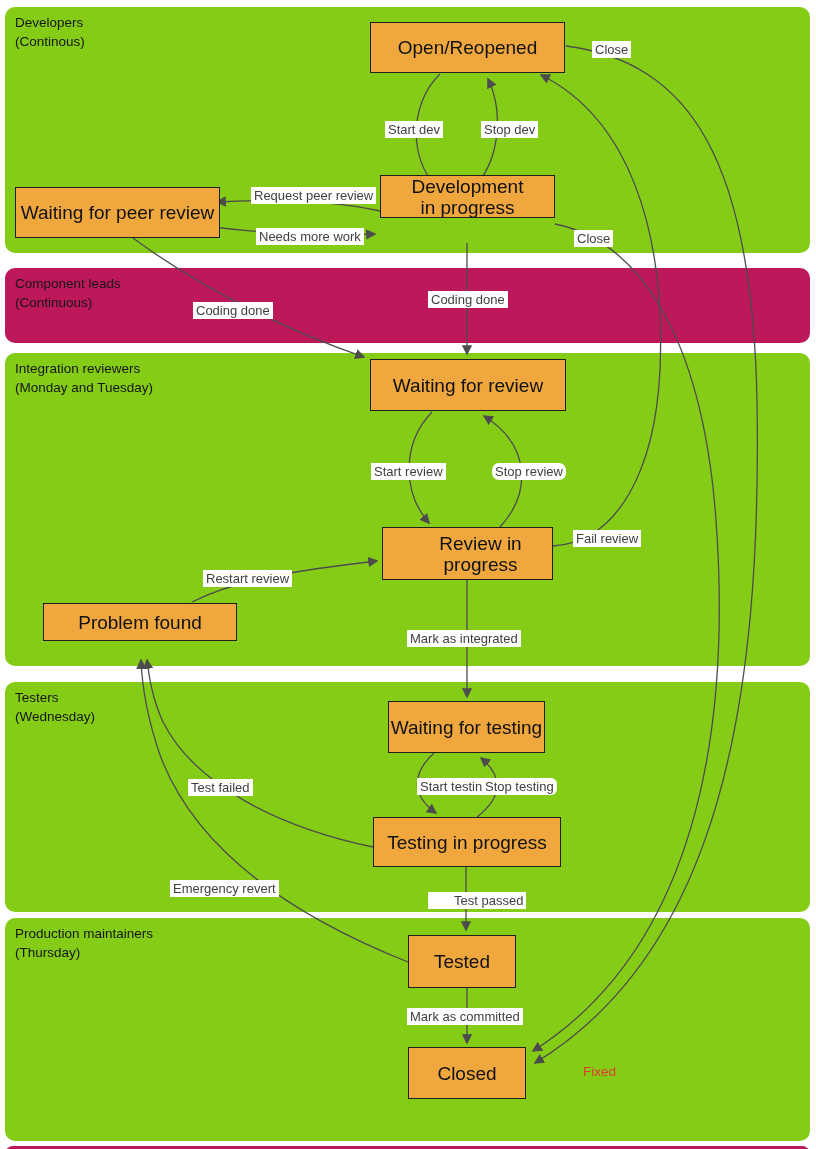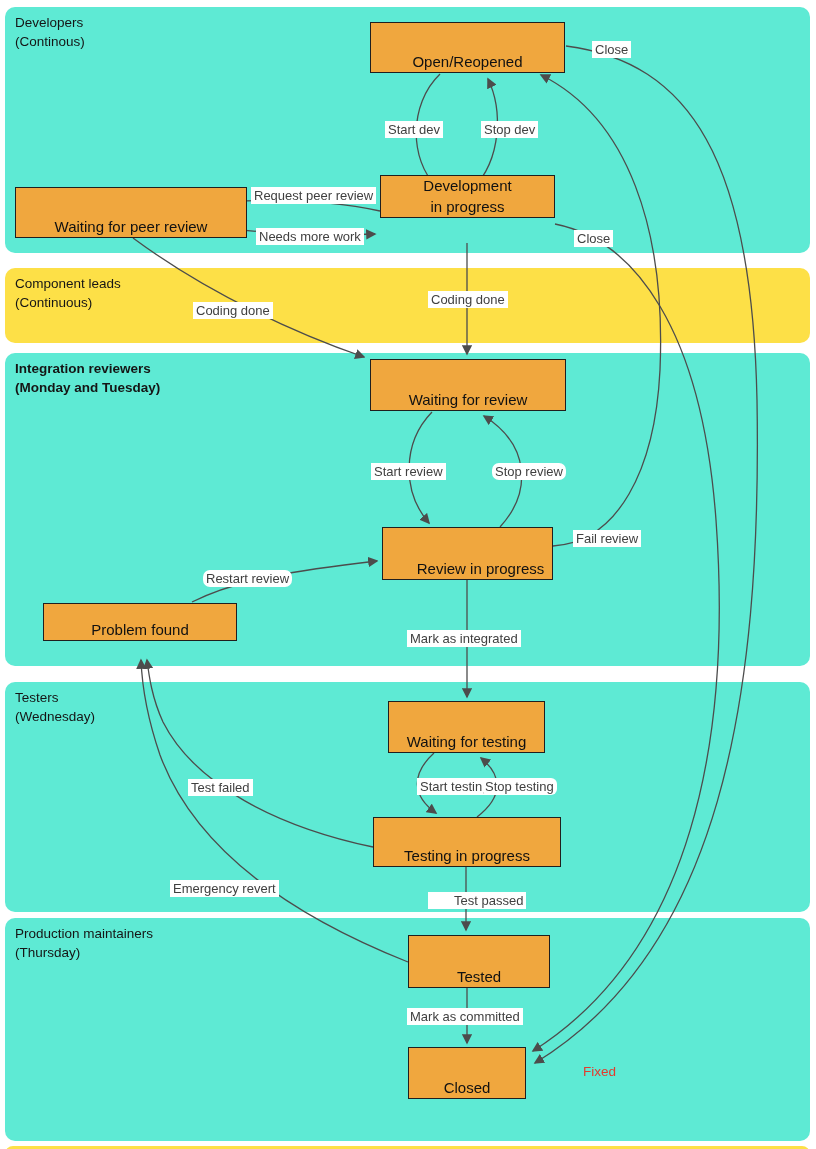--- a/index.html
+++ b/index.html
@@ -1,32 +1,32 @@
 <!DOCTYPE html>
 <html><head>
 <meta charset="utf-8">
 <style>
   html,body{margin:0;padding:0;background:#ffffff;}
   #stage{
     position:relative;width:816px;height:1149px;overflow:hidden;
     font-family:"Liberation Sans",sans-serif;background:#ffffff;
   }
   .lane{position:absolute;left:5px;width:805px;border-radius:10px;z-index:1;}
-  .lane.light{background:#5eead4;}
-  .lane.dark{background:#fde047;}
+  .lane.light{background:#84cc16;}
+  .lane.dark{background:#be185d;}
   .lane-label{
     position:absolute;left:10px;top:6px;font-size:13.5px;line-height:19px;
     color:#151515;z-index:4;white-space:nowrap;
   }
   svg.edges{position:absolute;left:0;top:0;z-index:2;}
   .edge{fill:none;stroke:#4c4c4c;stroke-width:1.3px;}
   .state{
     position:absolute;z-index:3;background:#f0a73e;border:1.6px solid #1f1f1f;
-    display:flex;align-items:flex-end;justify-content:center;text-align:center;
-    font-size:15px;color:#111;line-height:21px;box-sizing:border-box;
+    display:flex;align-items:center;justify-content:center;text-align:center;
+    font-size:19px;color:#111;line-height:21px;box-sizing:border-box;
   }
   .elabel{
     position:absolute;z-index:4;background:#ffffff;color:#404040;
     font-size:13px;line-height:15px;padding:1px 3px;white-space:nowrap;
   }
   .red-list{position:absolute;left:679px;top:12px;z-index:4;}
   .red-list span{display:block;color:#e23b2e;font-size:13.5px;line-height:16.4px;white-space:nowrap;}
   .red-single{position:absolute;z-index:4;color:#e23b2e;font-size:13.5px;white-space:nowrap;}
 </style>
 </head>
@@ -39,21 +39,21 @@
       <span>Developers</span><br>
       <span>(Continous)</span>
     </div>
   </div>
   <div class="lane dark" style="top:268px;height:75px;">
     <div class="lane-label">
       <span>Component leads</span><br>
       <span>(Continuous)</span>
     </div>
   </div>
-  <div class="lane light" style="top:353px;height:313px;font-weight:bold;">
+  <div class="lane light" style="top:353px;height:313px;">
     <div class="lane-label">
       <span>Integration reviewers</span><br>
       <span>(Monday and Tuesday)</span>
     </div>
   </div>
   <div class="lane light" style="top:682px;height:230px;">
     <div class="lane-label">
       <span>Testers</span><br>
       <span>(Wednesday)</span>
     </div>
@@ -89,60 +89,60 @@
     <path class="edge" marker-end="url(#arw)" d="M 373,847 C 278,827 195,785 163,722 C 152,698 149,676 147,660"></path>
     <path class="edge" marker-end="url(#arw)" d="M 408,962 C 295,917 196,852 160,755 C 148,720 142,685 141,660"></path>
     <path class="edge" marker-end="url(#arw)" d="M 466,866 L 466,930"></path>
     <path class="edge" marker-end="url(#arw)" d="M 467,988 L 467,1043"></path>
     <path class="edge" marker-end="url(#arw)" d="M 192,602 C 240,578 300,570 377,561"></path>
   </svg>
 
   <div class="state" style="left:370px;top:22px;width:195px;height:51px;">
     <span>Open/Reopened</span>
   </div>
-  <div class="state" style="left:15px;top:187px;width:232px;height:51px;">
+  <div class="state" style="left:15px;top:187px;width:205px;height:51px;">
     <span>Waiting for peer review</span>
   </div>
   <div class="state" style="left:380px;top:175px;width:175px;height:43px;">
     <span><span>Development</span><br><span>in progress</span></span>
   </div>
   <div class="state" style="left:370px;top:359px;width:196px;height:52px;">
     <span>Waiting for review</span>
   </div>
   <div class="state" style="left:382px;top:527px;width:171px;height:53px;padding-left:26px;">
     <span>Review in progress</span>
   </div>
   <div class="state" style="left:43px;top:603px;width:194px;height:38px;">
     <span>Problem found</span>
   </div>
   <div class="state" style="left:388px;top:701px;width:157px;height:52px;">
     <span>Waiting for testing</span>
   </div>
   <div class="state" style="left:373px;top:817px;width:188px;height:50px;">
     <span>Testing in progress</span>
   </div>
-  <div class="state" style="left:408px;top:935px;width:142px;height:53px;">
+  <div class="state" style="left:408px;top:935px;width:108px;height:53px;">
     <span>Tested</span>
   </div>
   <div class="state" style="left:408px;top:1047px;width:118px;height:52px;">
     <span>Closed</span>
   </div>
 
   <div class="elabel" style="left:592px;top:41px;">Close</div>
   <div class="elabel" style="left:385px;top:121px;">Start dev</div>
   <div class="elabel" style="left:481px;top:121px;">Stop dev</div>
   <div class="elabel" style="left:251px;top:187px;">Request peer review</div>
   <div class="elabel" style="left:256px;top:228px;">Needs more work</div>
   <div class="elabel" style="left:574px;top:230px;">Close</div>
   <div class="elabel" style="left:428px;top:291px;">Coding done</div>
   <div class="elabel" style="left:193px;top:302px;">Coding done</div>
   <div class="elabel" style="left:371px;top:463px;">Start review</div>
   <div class="elabel" style="left:492px;top:463px;border-radius:7px;">Stop review</div>
   <div class="elabel" style="left:573px;top:530px;">Fail review</div>
-  <div class="elabel" style="left:203px;top:570px;border-radius:7px;">Restart review</div>
+  <div class="elabel" style="left:203px;top:570px;">Restart review</div>
   <div class="elabel" style="left:407px;top:630px;">Mark as integrated</div>
   <div class="elabel" style="left:377px;top:778px;margin-left:40px;">Start testing</div>
   <div class="elabel" style="left:482px;top:778px;border-radius:6px;">Stop testing</div>
   <div class="elabel" style="left:188px;top:779px;">Test failed</div>
   <div class="elabel" style="left:170px;top:880px;">Emergency revert</div>
   <div class="elabel" style="left:428px;top:892px;padding-left:26px;">Test passed</div>
   <div class="elabel" style="left:407px;top:1008px;">Mark as committed</div>
 
   <div class="red-single" style="left:583px;top:1064px;">Fixed</div>
 

